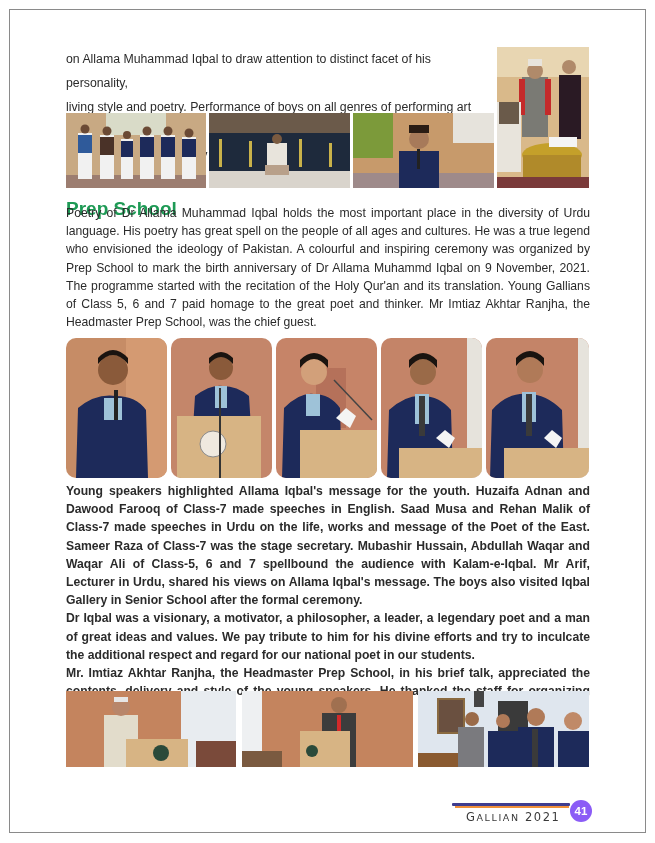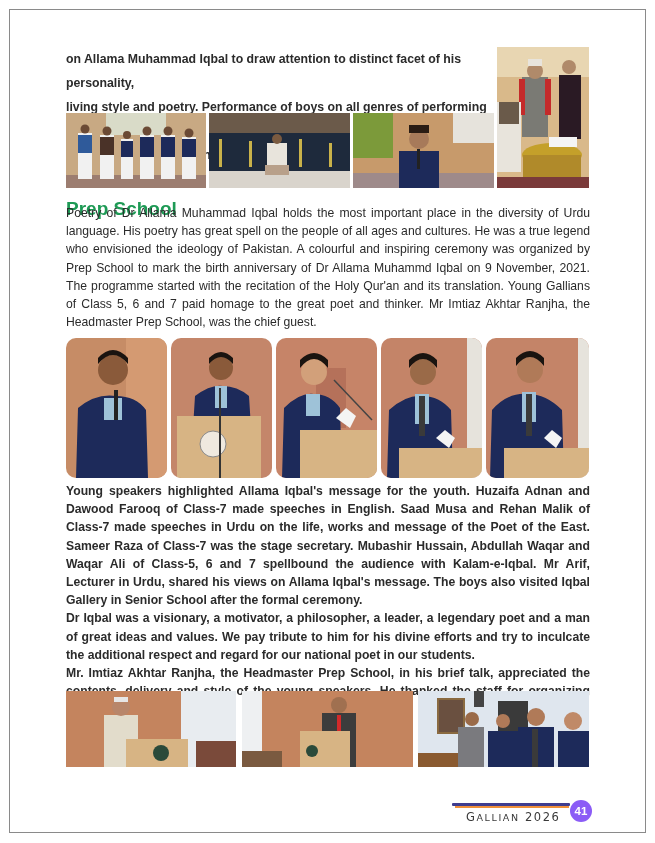--- a/index.html
+++ b/index.html
@@ -7,21 +7,21 @@
   body { position: relative; font-family: "Liberation Sans", sans-serif; color: #2b2b2b; }
 
   .page-frame {
     position: absolute; left: 9px; top: 9px; width: 637px; height: 824px;
     border: 1px solid #8a8a8a; background: #fff;
   }
 
   .text-block { position: absolute; font-size: 12.2px; line-height: 18.2px; text-align: justify; }
   .text-block p { margin: 0; }
 
-  .intro { left: 66px; top: 47px; width: 428px; line-height: 24px; font-size: 12.3px; text-align: left; font-weight: bold; }
+  .intro { left: 66px; top: 47px; width: 428px; line-height: 24px; font-size: 12.3px; text-align: left; }
 
   .photo { position: absolute; overflow: hidden; }
   .photo .ph { width: 100%; height: 100%; }
 
   
   #p1 { left: 66px; top: 113px; width: 140px; height: 75px; }
   #p2 { left: 209px; top: 113px; width: 141px; height: 75px; }
   #p3 { left: 353px; top: 113px; width: 141px; height: 75px; }
   #p4 { left: 497px; top: 47px; width: 92px; height: 141px; }
 
@@ -256,15 +256,15 @@
     <circle cx="118" cy="26" r="9" fill="#b07a58"></circle>
     <rect x="140" y="40" width="31" height="36" fill="#1d2a5a"></rect>
     <circle cx="155" cy="30" r="9" fill="#c08a68"></circle>
   </svg>
 </div>
 
 <div class="footer-line-blue"></div>
 <div class="footer-line-orange"></div>
 <div class="footer-title">
   <span>G</span><span class="sc">ALLIAN</span>
-  <span>2026</span>
+  <span>2021</span>
 </div>
 <div class="page-badge">41</div>
 
 </body></html>

